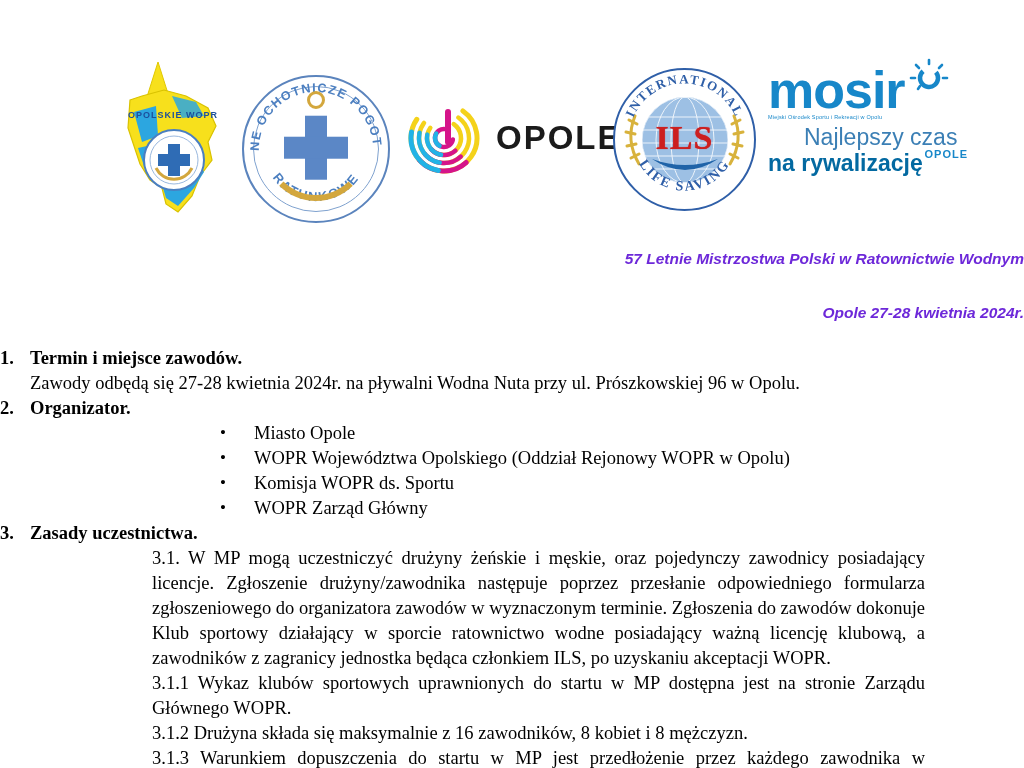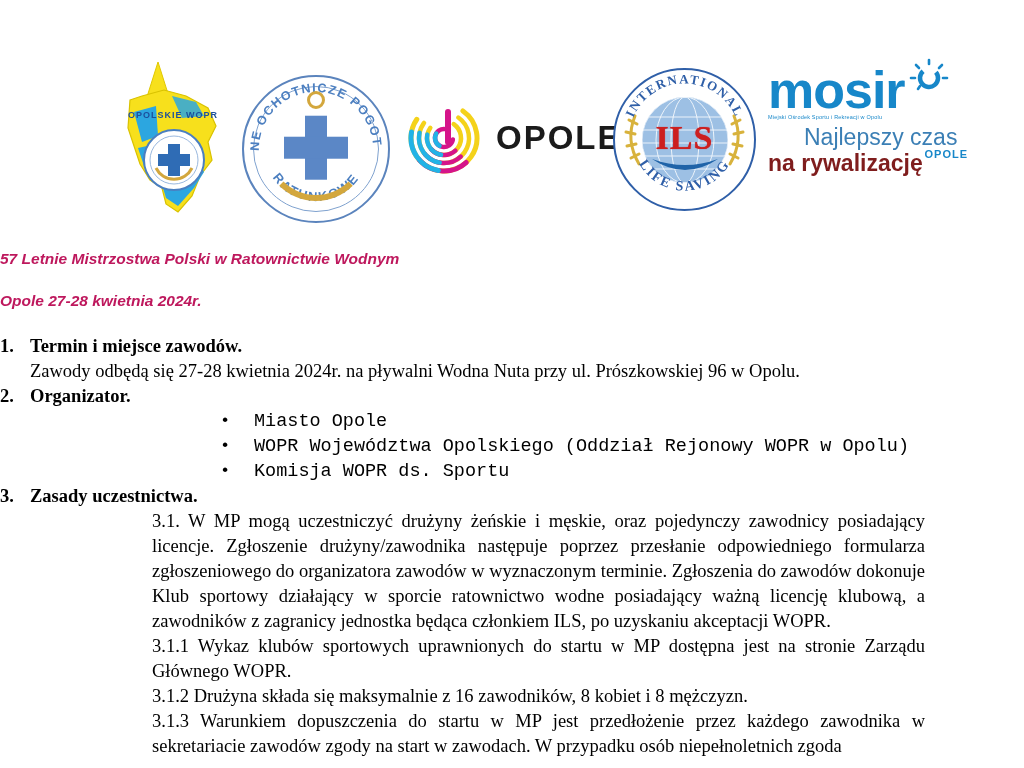--- a/index.html
+++ b/index.html
@@ -173,43 +173,43 @@
     font-size: 23px;
     color: #3b7fb5;
     margin-top: 4px;
     line-height: 26px;
     margin-left: 36px;
   }
   .mosir-tag2 {
     font-family: "Liberation Sans", sans-serif;
     font-weight: bold;
     font-size: 23px;
-    color: #7f1d1d;
+    color: #0369a1;
     line-height: 26px;
   }
   .mosir-sun { position: absolute; right: 24px; top: -6px; width: 46px; height: 34px; }
 
   
   .doc {
     position: absolute;
     left: 0;
     top: 236px;
     width: 1024px;
   }
 
   .heading-line {
-    text-align: left;
+    text-align: right;
     font-family: "Liberation Sans", sans-serif;
     font-weight: bold;
     font-style: italic;
     font-size: 15.5px;
-    color: #be185d;
+    color: #6d28d9;
   }
   #title-main { margin-top: 14px; }
-  #title-sub  { margin-top: 24px; }
+  #title-sub  { margin-top: 36px; }
 
   .body-block {
     margin-left: 152px;
     margin-right: 99px;
     font-size: 18.5px;
     line-height: 25px;
   }
 
   ol.num-list {
     list-style: none;
@@ -393,24 +393,25 @@
         <span class="li-title">Termin i miejsce zawodów.</span>
         <span class="li-body">Zawody odbędą się 27-28 kwietnia 2024r. na pływalni Wodna Nuta przy ul. Prószkowskiej 96 w Opolu.</span>
       </li>
 
       <li>
         <span class="li-num">2.</span>
         <span class="li-title">Organizator.</span>
       </li>
     </ol>
 
-    <ul class="bullets body-block" style="margin-left:152px;font-family:Liberation Mono, monospace;">
+    <ul class="bullets body-block" style="margin-left:152px;">
       <li>Miasto Opole</li>
       <li>WOPR Województwa Opolskiego (Oddział Rejonowy WOPR w Opolu)</li>
       <li>Komisja WOPR ds. Sportu</li>
+      <li>WOPR Zarząd Główny</li>
     </ul>
 
     <ol class="num-list body-block" style="margin-top:0;">
       <li>
         <span class="li-num">3.</span>
         <span class="li-title">Zasady uczestnictwa.</span>
       </li>
     </ol>
 
     <div class="body-block">

